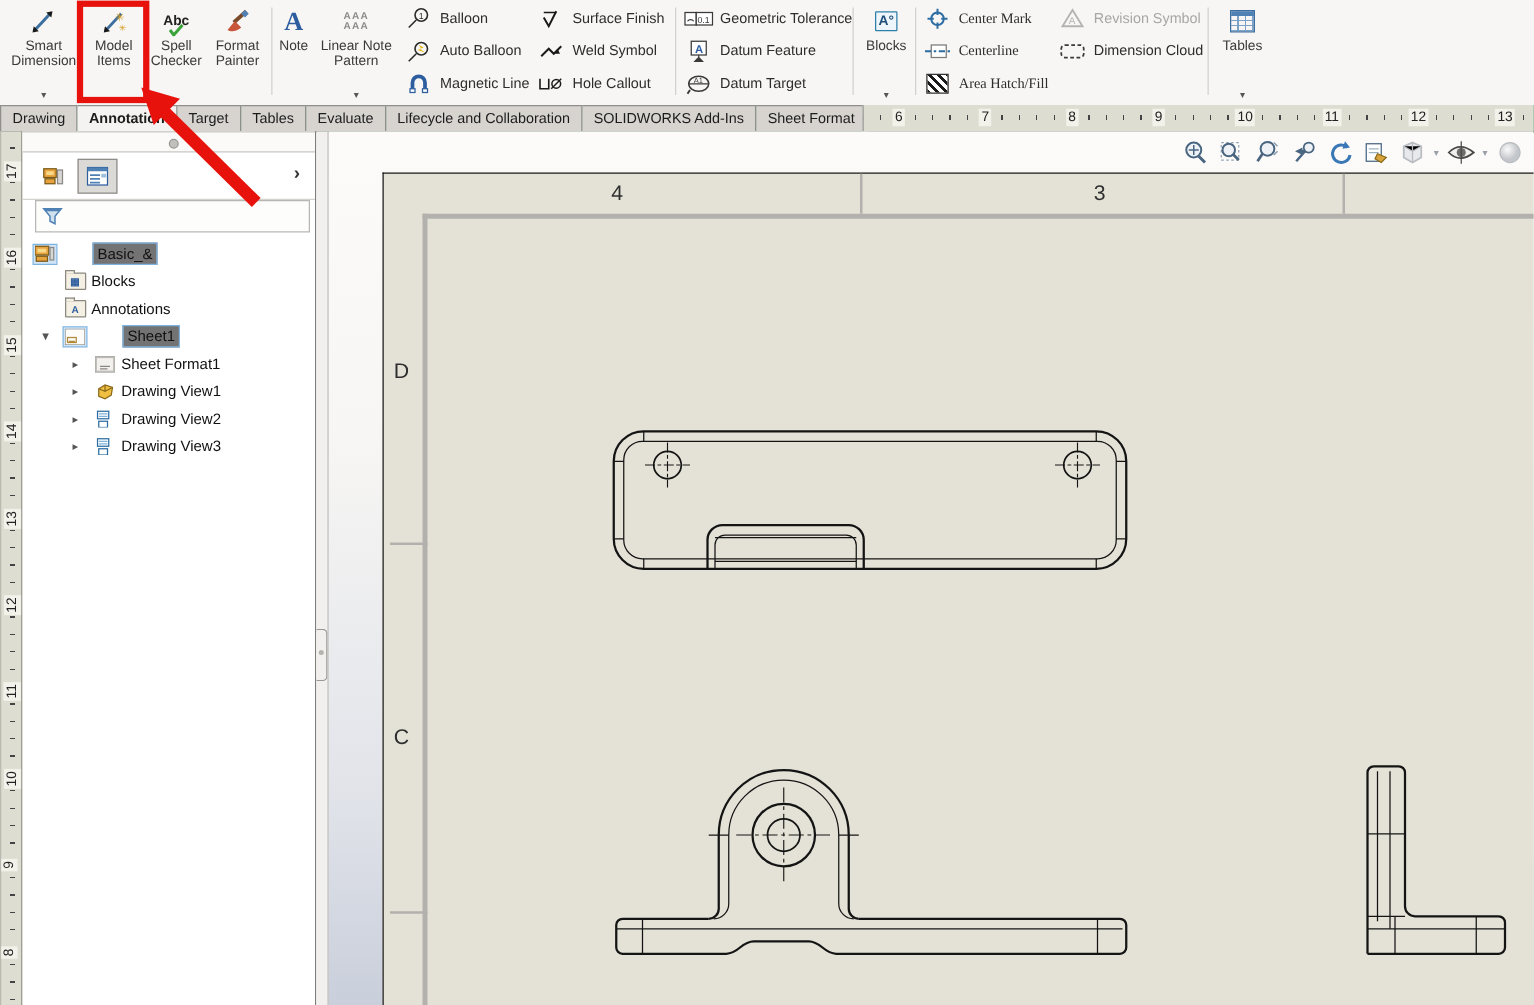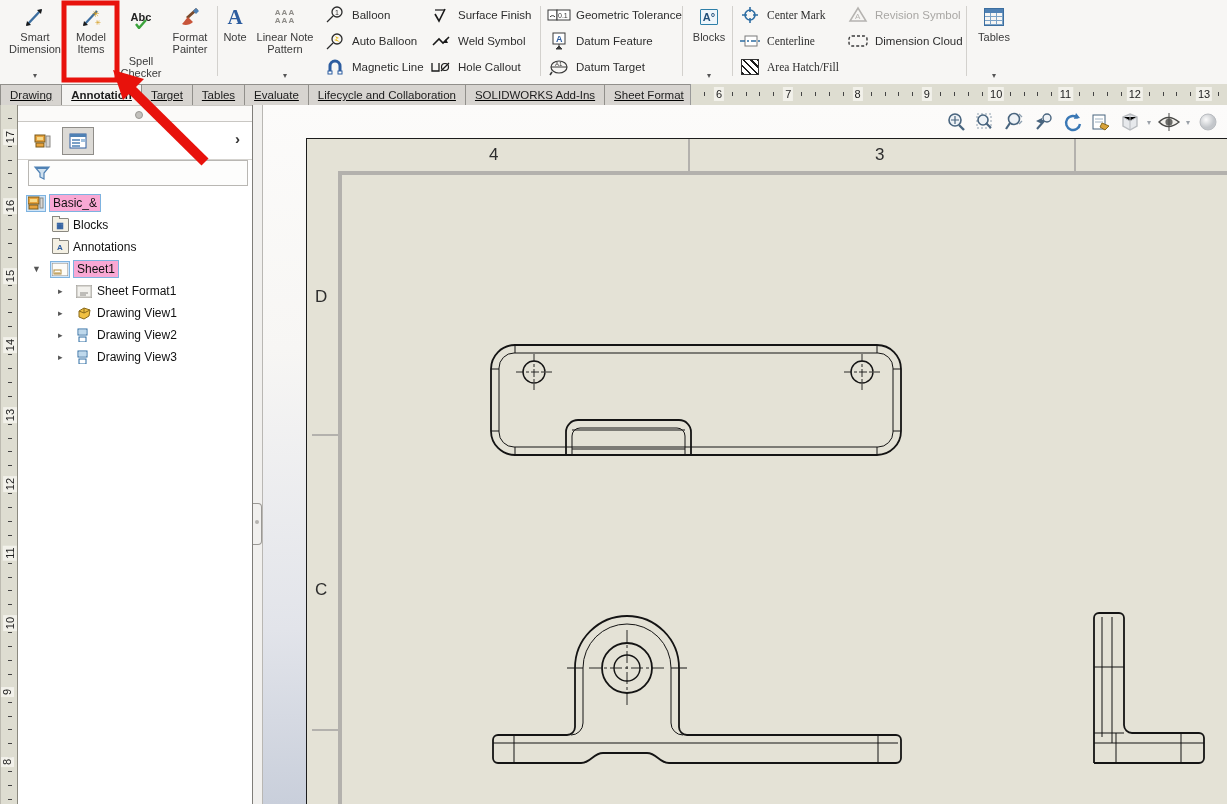--- a/index.html
+++ b/index.html
@@ -22,21 +22,21 @@
   .rowbtn .rlabel{margin-left:4px;white-space:nowrap;}
   .rowbtn.disabled{color:#a9a7a4;}
   .icon-box-blue{border:1px solid #2e7fa8;background:#eef6fb;padding:1px 2px;border-radius:1px;}
   .abc{font-size:10px;font-weight:bold;color:#222;}
   .hatch-swatch{width:16px;height:14px;background:repeating-linear-gradient(45deg,#1a1a1a 0 2px,#fff 2px 5px);border:1px solid #333;}
   .grid-icon{width:18px;height:16px;border:1px solid #3c6e9f;background:
     linear-gradient(#4f81b4 0 4px, transparent 4px),
     repeating-linear-gradient(to bottom, transparent 0 3px, #7ba2c6 3px 4px),
     repeating-linear-gradient(to right, transparent 0 5px, #7ba2c6 5px 6px);}
   
-  .tabbar{position:absolute;left:0;top:84px;width:1227px;height:21px;background:#15803d;border-bottom:1.6px solid #111;display:flex;text-decoration:underline;}
+  .tabbar{position:absolute;left:0;top:84px;width:1227px;height:21px;background:#15803d;border-bottom:1.6px solid #111;display:flex;}
   .tab{height:21px;display:flex;align-items:center;padding:0 9px;font-size:11.5px;color:#1c1c1c;
     background:#d7d4d0;border:1px solid #918f8b;border-bottom:none;box-sizing:border-box;white-space:nowrap;cursor:default;}
   .tab+.tab{border-left:none;}
   .tab.active{background:#f4f3f1;font-weight:bold;}
   .topruler{position:absolute;left:690px;top:0;right:0;height:21px;background:#deddd1;border-left:1px solid #999;overflow:hidden;}
   .topruler .tickstrip{position:absolute;left:0;right:0;top:8px;height:4px;
     background:repeating-linear-gradient(to right, transparent 0 12.9px, #444 12.9px 13.9px);}
   .ruler-num{position:absolute;top:3px;transform:translateX(-50%);font-size:11px;color:#222;background:#f2f1ea;padding:0 2px;line-height:14px;}
   
   .mainrow{position:absolute;left:0;top:105px;width:1227px;height:699px;display:flex;}
@@ -50,21 +50,21 @@
   .panel-top .dot{position:absolute;left:117px;top:5px;width:6px;height:6px;border-radius:50%;background:#c2c0bc;border:1px solid #9a9894;}
   .panel-tabs{height:37px;display:flex;align-items:center;padding-left:10px;border-bottom:1px solid #d5d3cf;position:relative;}
   .ptab{width:30px;height:26px;display:flex;align-items:center;justify-content:center;margin-right:4px;}
   .ptab.selected{background:#dcdad6;border:1px solid #8f8d89;}
   .pchevron{position:absolute;right:12px;top:8px;font-size:15px;color:#333;font-weight:bold;}
   .filterrow{margin:0 4px 0 10px;height:24px;border:1px solid #b9b7b3;background:#fdfdfc;display:flex;align-items:center;padding-left:4px;}
   .tree{padding-top:6px;font-size:12px;color:#111;}
   .trow{height:22px;display:flex;align-items:center;position:relative;}
   .trow .arrow{position:absolute;font-size:9px;color:#555;}
   .trow .ticon{width:18px;height:15px;display:flex;align-items:center;justify-content:center;margin-right:4px;}
-  .sel-box{background:#f9a8d4;border:1px solid #7eb3e0;padding:0 3px;line-height:16px;}
+  .sel-box{background:#737373;border:1px solid #7eb3e0;padding:0 3px;line-height:16px;margin-left:25px;}
   .icon-sel{outline:1px solid #7eb3e0;background:#cfe4f7;}
   .folder{width:15px;height:12px;background:#f4f0e3;border:1px solid #8a8880;border-radius:1px;position:relative;font-size:8px;display:flex;align-items:center;justify-content:center;color:#2d5d9f;font-weight:bold;}
   .folder:before{content:"";position:absolute;left:-1px;top:-3px;width:6px;height:2px;background:#f4f0e3;border:1px solid #8a8880;border-bottom:none;}
   
   .vsplit{width:9px;height:699px;background:#f1f0ee;border-right:1px solid #b9b7b3;position:relative;}
   .vsplit .handle{position:absolute;left:0;top:398px;width:8px;height:40px;background:#f1f0ee;border:1px solid #9a9894;border-left:none;border-radius:0 4px 4px 0;}
   .vsplit .handle i{position:absolute;left:2px;top:16px;width:4px;height:4px;border-radius:50%;background:#b5b3af;}
   .viewport{flex:1;height:699px;position:relative;overflow:hidden;
     background:linear-gradient(180deg,#fcfbfa 0%,#f7f6f4 35%,#e2e4ea 75%,#c9cfdb 100%);}
   .sheet{position:absolute;left:43px;top:33px;width:930px;height:680px;background:#e4e2d6;
@@ -104,21 +104,21 @@
       <svg width="24" height="24">
           <path d="M5 20 L18 6" stroke="#3c6e9f" stroke-width="2.2"></path>
           <path d="M4 21 l5 -1 -4 -4 z" fill="#1a1a1a"></path>
           <text x="13" y="12" font-size="9" fill="#d49a1a">✳</text>
           <text x="16" y="20" font-size="7" fill="#d49a1a">✳</text>
         </svg>
     </span>
     <span class="blabel">Model Items</span>
   </div>
 
-  <div class="bigbtn" style="left:118px;width:46px;gap:24px;">
+  <div class="bigbtn" style="left:118px;width:46px;">
     <span class="bicon">
       <span style="position:relative;"><span class="abc" style="font-size:11px;">Abc</span>
       <svg width="12" height="10" style="position:absolute;left:4px;top:8px;">
             <path d="M1 5 l3 4 l7 -8" stroke="#3ba33b" stroke-width="2.4" fill="none"></path>
           </svg></span>
     </span>
     <span class="blabel">Spell Checker</span>
   </div>
 
   <div class="bigbtn" style="left:166px;width:48px;">

